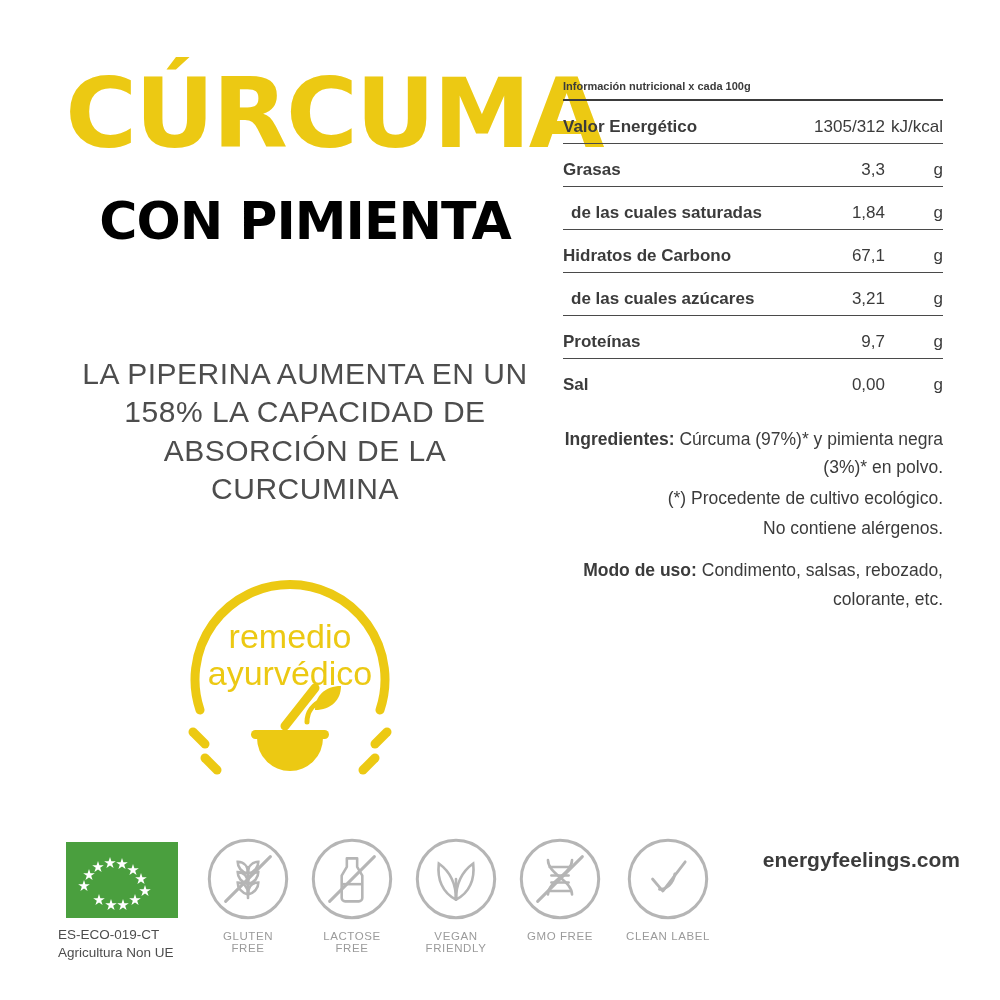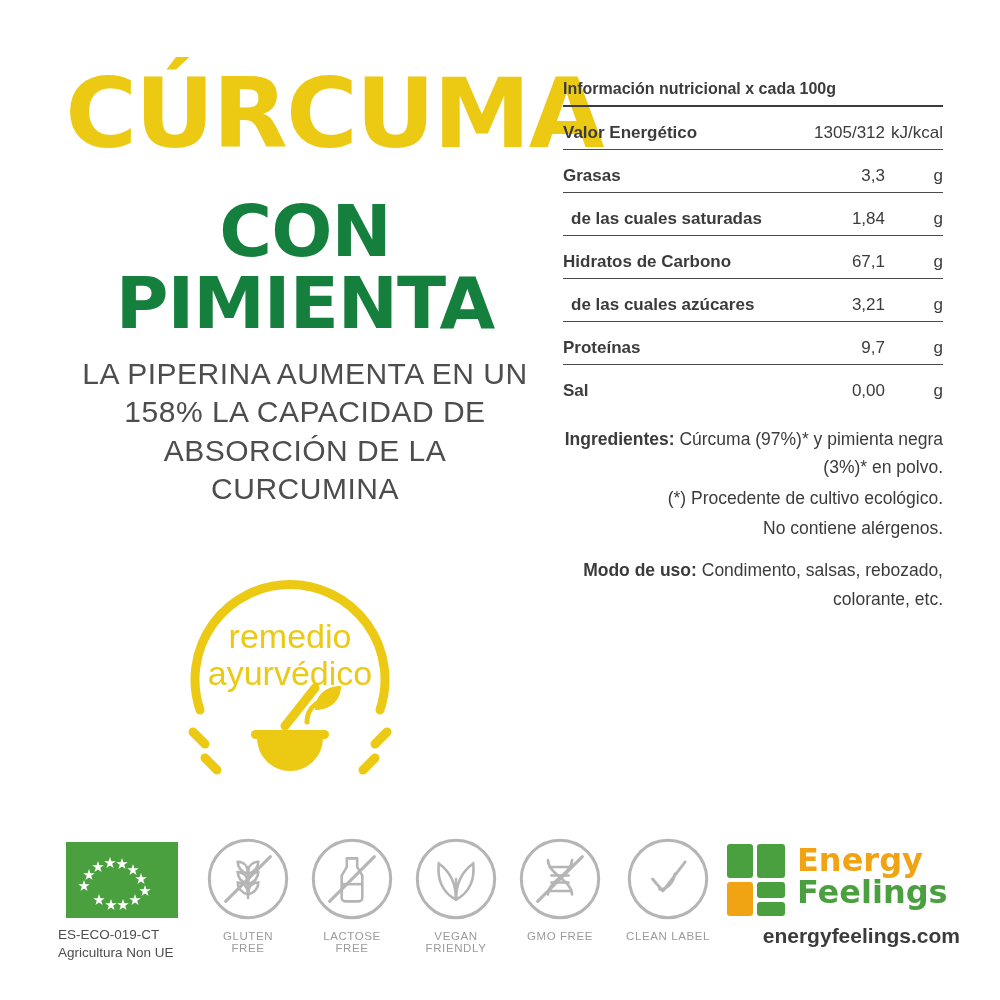--- a/index.html
+++ b/index.html
@@ -22,24 +22,24 @@
     line-height: 0.92;
     letter-spacing: -2px;
     color: #ecc913;
     text-align: center;
     transform: scaleX(1.02);
   }
   .title-sub {
     position: absolute; left: 70px; top: 195px; width: 470px;
     font-family: "DejaVu Sans", sans-serif;
     font-weight: bold;
-    font-size: 72px;
+    font-size: 52px;
     line-height: 1;
     letter-spacing: -1px;
-    color: #15803d;
+    color: #000000;
     text-align: center;
   }
   .claim {
     position: absolute; left: 70px; top: 355px; width: 470px;
     font-family: "Liberation Sans", sans-serif;
     font-size: 30px;
     line-height: 1.28;
     letter-spacing: 0.5px;
     color: #4d4d4d;
     text-align: center;
@@ -54,21 +54,21 @@
     font-family: "Liberation Sans", sans-serif;
     font-size: 34px;
     line-height: 1.1;
     color: #ecc913;
   }
   .seal-text .l2 { display:block; }
 
   
   .nutri { position: absolute; left: 563px; top: 80px; width: 380px; }
   .nutri-title {
-    font-size: 16px; font-weight: bold; color: #3b3b3b;
+    font-size: 11px; font-weight: bold; color: #3b3b3b;
     padding-bottom: 7px;
     font-family: "Liberation Sans", sans-serif;
   }
   table.nutri-table { width: 100%; border-collapse: collapse; }
   table.nutri-table td {
     font-size: 17px; color: #3b3b3b; padding: 16px 0 6px 0;
     border-top: 1.5px solid #4a4a4a;
     font-family: "Liberation Sans", sans-serif;
   }
   table.nutri-table tr.thick td { border-top: 2px solid #3b3b3b; }
@@ -309,32 +309,17 @@
           <g stroke="#b5b5b5" stroke-width="3.2" fill="none" stroke-linecap="round" stroke-linejoin="round">
             <path d="M32,50 L44,64 L70,30"></path>
             <path d="M58,44 C56,56 48,62 40,62"></path>
           </g>
         </svg>
         <div class="lbl">CLEAN LABEL</div>
       </div>
     </div>
 
     <div class="brand">
-      <div class="brand-row">
-        <div class="brand-mark">
-          <svg width="62" height="76" viewBox="0 0 62 76">
-            <rect x="2" y="2" width="26" height="34" rx="3" fill="#4a9f3e"></rect>
-            <rect x="32" y="2" width="28" height="34" rx="3" fill="#4a9f3e"></rect>
-            <rect x="2" y="40" width="26" height="34" rx="3" fill="#f0a313"></rect>
-            <rect x="32" y="40" width="28" height="16" rx="3" fill="#4a9f3e"></rect>
-            <rect x="32" y="60" width="28" height="14" rx="3" fill="#4a9f3e"></rect>
-          </svg>
-        </div>
-        <div class="brand-text">
-          <div class="brand-energy">Energy</div>
-          <div class="brand-feelings">Feelings</div>
-        </div>
-      </div>
       <div class="brand-url">energyfeelings.com</div>
     </div>
 
   </div>
 </div>
 
 </body></html>

